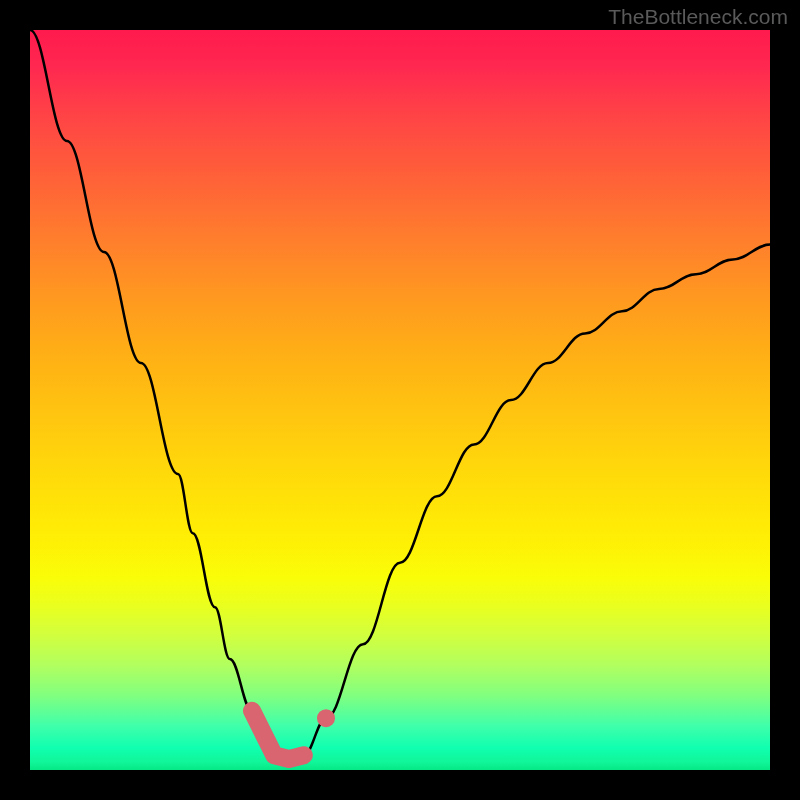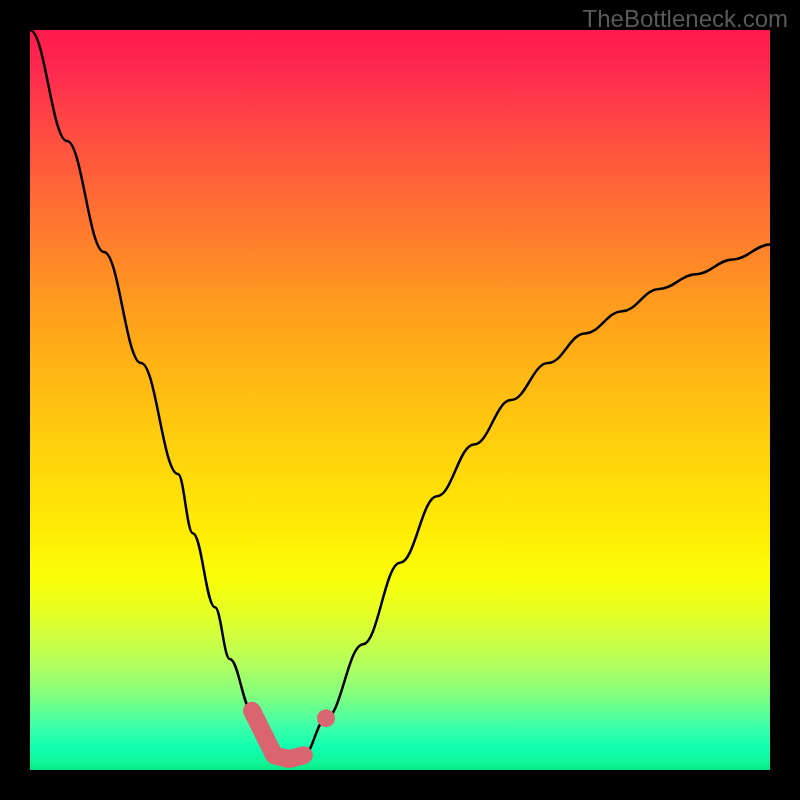--- a/index.html
+++ b/index.html
@@ -12,21 +12,21 @@
       height: 800px;
       background: #000;
       position: relative;
       overflow: hidden;
     }
     .watermark {
       position: absolute;
       top: 5px;
       right: 12px;
       font-family: Arial, sans-serif;
-      font-size: 24px;
+      font-size: 21px;
       color: #5a5a5a;
       font-weight: normal;
       z-index: 10;
     }
     .chart-area {
       position: absolute;
       top: 30px;
       left: 30px;
       width: 740px;
       height: 740px;

